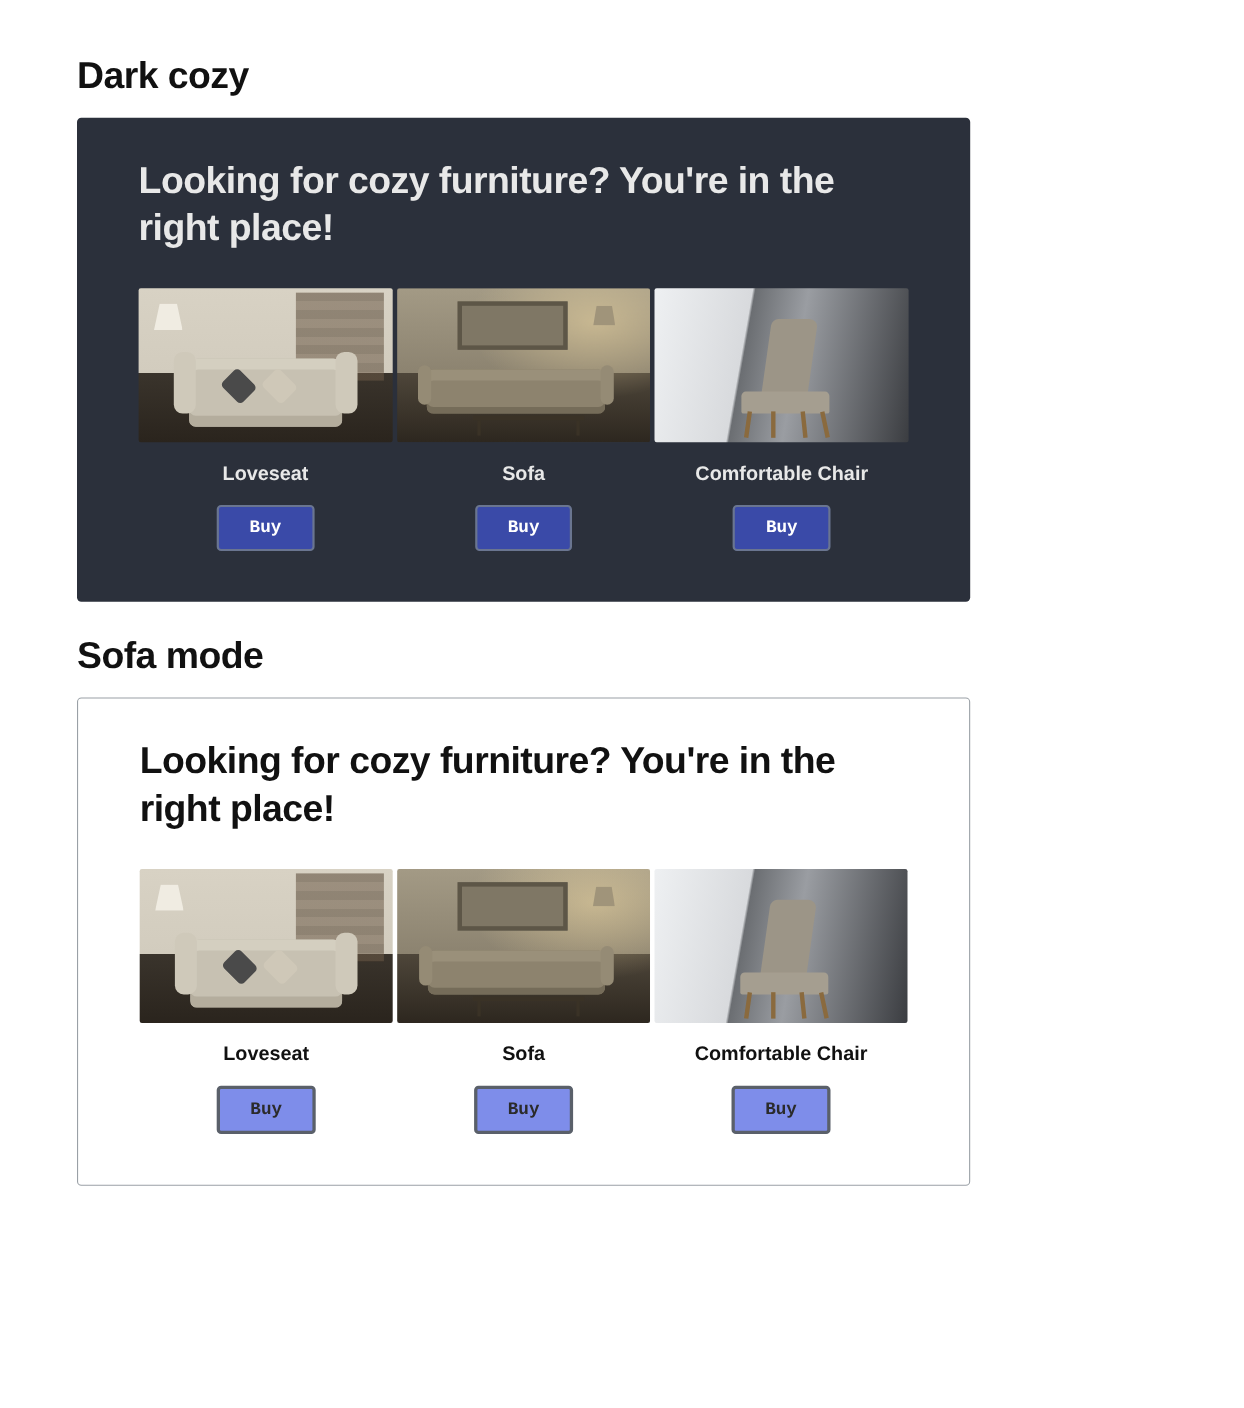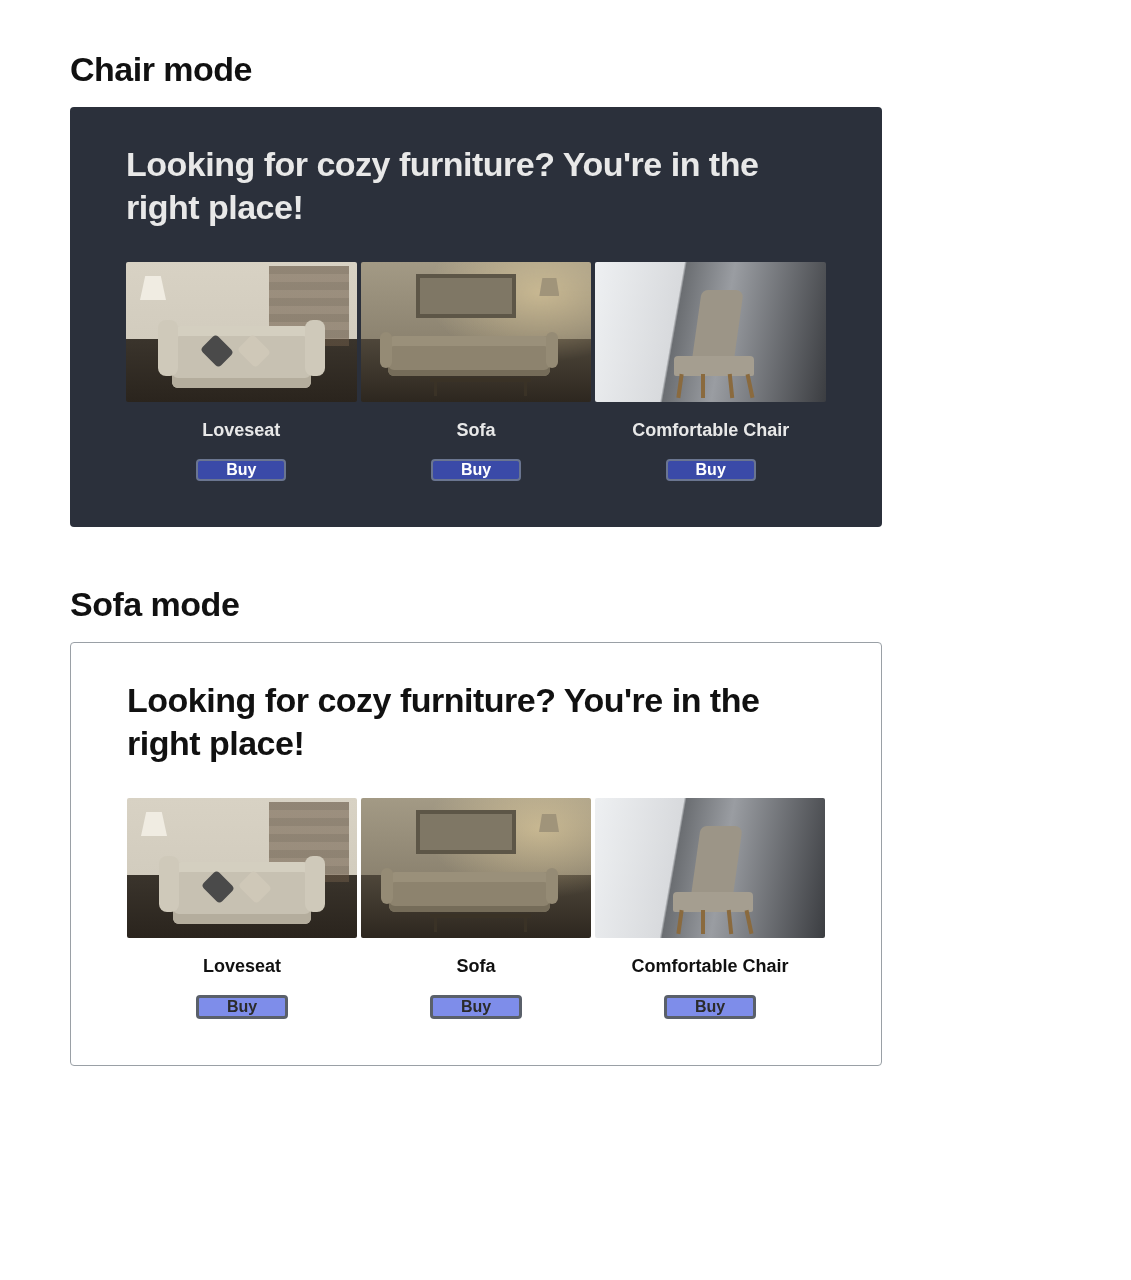--- a/index.html
+++ b/index.html
@@ -13,21 +13,21 @@
     font-size: 34px;
     font-weight: 800;
     color: #111;
     margin-bottom: 18px;
     letter-spacing: -0.5px;
   }
   .panel {
     width: 812px;
     padding: 36px 56px 46px 56px;
     border-radius: 4px;
-    margin-bottom: 58px;
+    margin-bottom: 30px;
   }
   .panel.dark {
     background: #2b303b;
     color: #e8e8e8;
   }
   .panel.light {
     background: #ffffff;
     border: 1px solid #9aa0a6;
     color: #111;
   }
@@ -59,24 +59,25 @@
   .card-label {
     font-size: 18px;
     font-weight: 700;
     margin-top: 18px;
     text-align: center;
   }
   .buy-btn {
     margin-top: 18px;
     font-size: 16px;
     font-weight: 700;
-    padding: 0 28px;
+    padding: 10px 28px;
     border-radius: 4px;
     cursor: pointer;
     text-align: center;
+    font-family: Liberation Mono, monospace;
   }
   .panel.dark .buy-btn {
     background: #3a4aa8;
     color: #ffffff;
     border: 2px solid #6a7590;
   }
   .panel.light .buy-btn {
     background: #7e8dea;
     color: #2b2b2b;
     border: 3px solid #5a606a;
@@ -202,21 +203,21 @@
     background:#8a6a3e;
   }
   .img-chair .leg.l1{ left:36%; transform:rotate(8deg);}
   .img-chair .leg.l2{ left:46%; }
   .img-chair .leg.l3{ left:58%; transform:rotate(-6deg);}
   .img-chair .leg.l4{ left:66%; transform:rotate(-12deg);}
 </style>
 </head>
 <body>
 
-<h2 class="section-heading">Chair mode</h2>
+<h2 class="section-heading">Dark cozy</h2>
 
 <div class="panel dark">
   <div class="hero-title">Looking for cozy furniture? You're in the right place!</div>
   <div class="cards">
 
     <div class="card">
       <div class="card-img img-loveseat">
         <div class="lamp"></div>
           <div class="sofa"></div>
           <div class="pillow1"></div>

